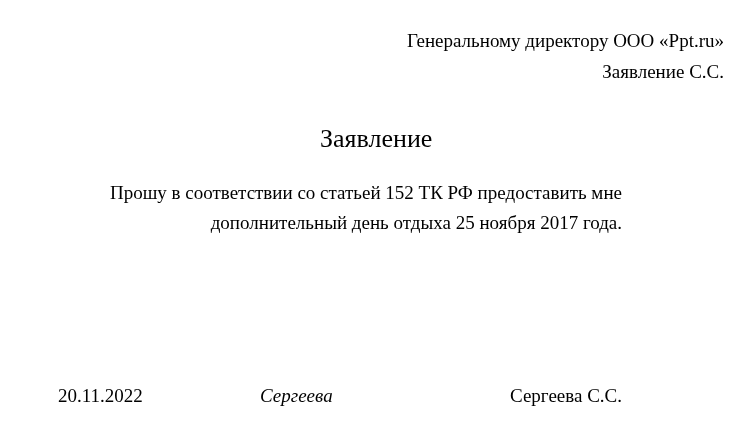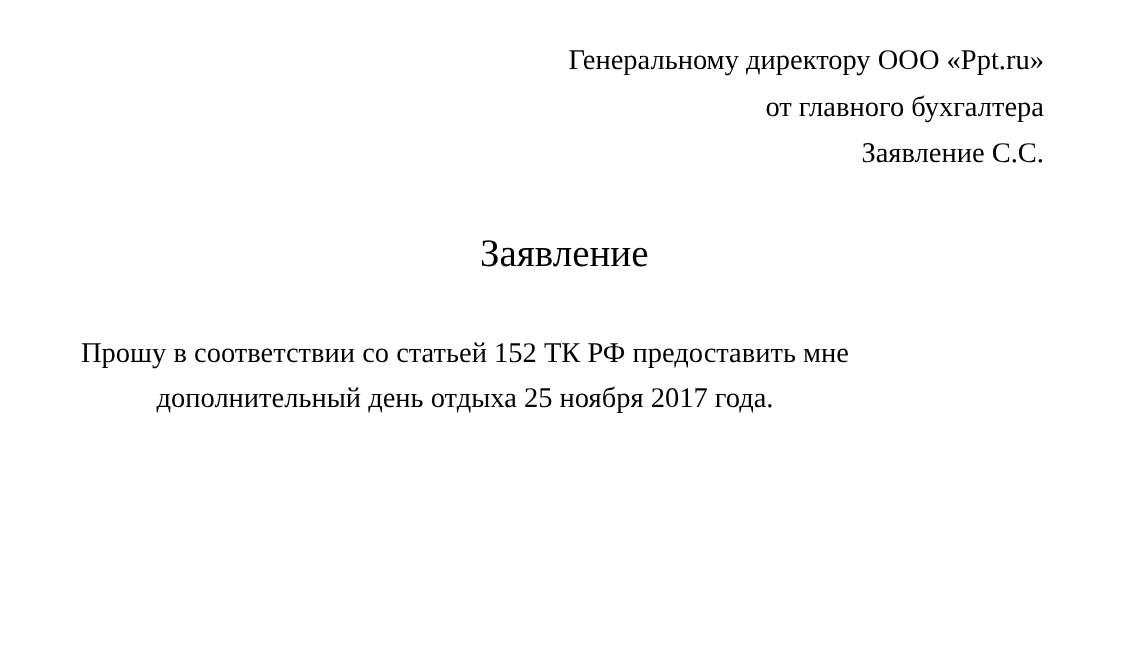--- a/index.html
+++ b/index.html
@@ -12,43 +12,43 @@
     background: #ffffff;
     font-family: "Liberation Serif", serif;
     color: #000000;
     overflow: hidden;
   }
   .document {
     position: relative;
     width: 750px;
     height: 443px;
     box-sizing: border-box;
-    padding: 26px 36px 18px 20px;
+    padding: 26px 8px 18px 20px;
   }
   .addressee-block {
     text-align: right;
     padding-right: 18px;
     line-height: 1.62;
     font-size: 19px;
   }
   .addressee-line {
     white-space: nowrap;
   }
   .title-block {
     margin-top: 36px;
     padding-left: 300px;
     font-size: 26px;
   }
   .body-block {
-    margin-top: 37px;
+    margin-top: 24px;
     padding-left: 6px;
     padding-right: 120px;
     font-size: 19px;
     line-height: 1.58;
-    text-align: center;
+    text-align: right;
   }
   .body-line {
     white-space: nowrap;
   }
   .signature-row {
     position: absolute;
     left: 20px;
     right: 20px;
     bottom: 36px;
     display: flex;
@@ -74,25 +74,29 @@
     box-sizing: border-box;
   }
 </style>
 </head>
 <body>
 
 <div class="document">
 
   <div class="addressee-block">
     <div class="addressee-line">Генеральному директору ООО «Ppt.ru»</div>
-    <div class="addressee-line">от главного бухгалтера</div>
     <div class="addressee-line">Заявление С.С.</div>
   </div>
 
   <div class="title-block">Заявление</div>
 
   <div class="body-block">
     <div class="body-line">Прошу в соответствии со статьей 152 ТК РФ предоставить мне</div>
     <div class="body-line">дополнительный день отдыха 25 ноября 2017 года.</div>
   </div>
 
+  <div class="signature-row">
+    <div class="sig-date">20.11.2022</div>
+    <div class="sig-handwritten">Сергеева</div>
+    <div class="sig-name">Сергеева С.С.</div>
+  </div>
 
 </div>
 
 </body></html>

